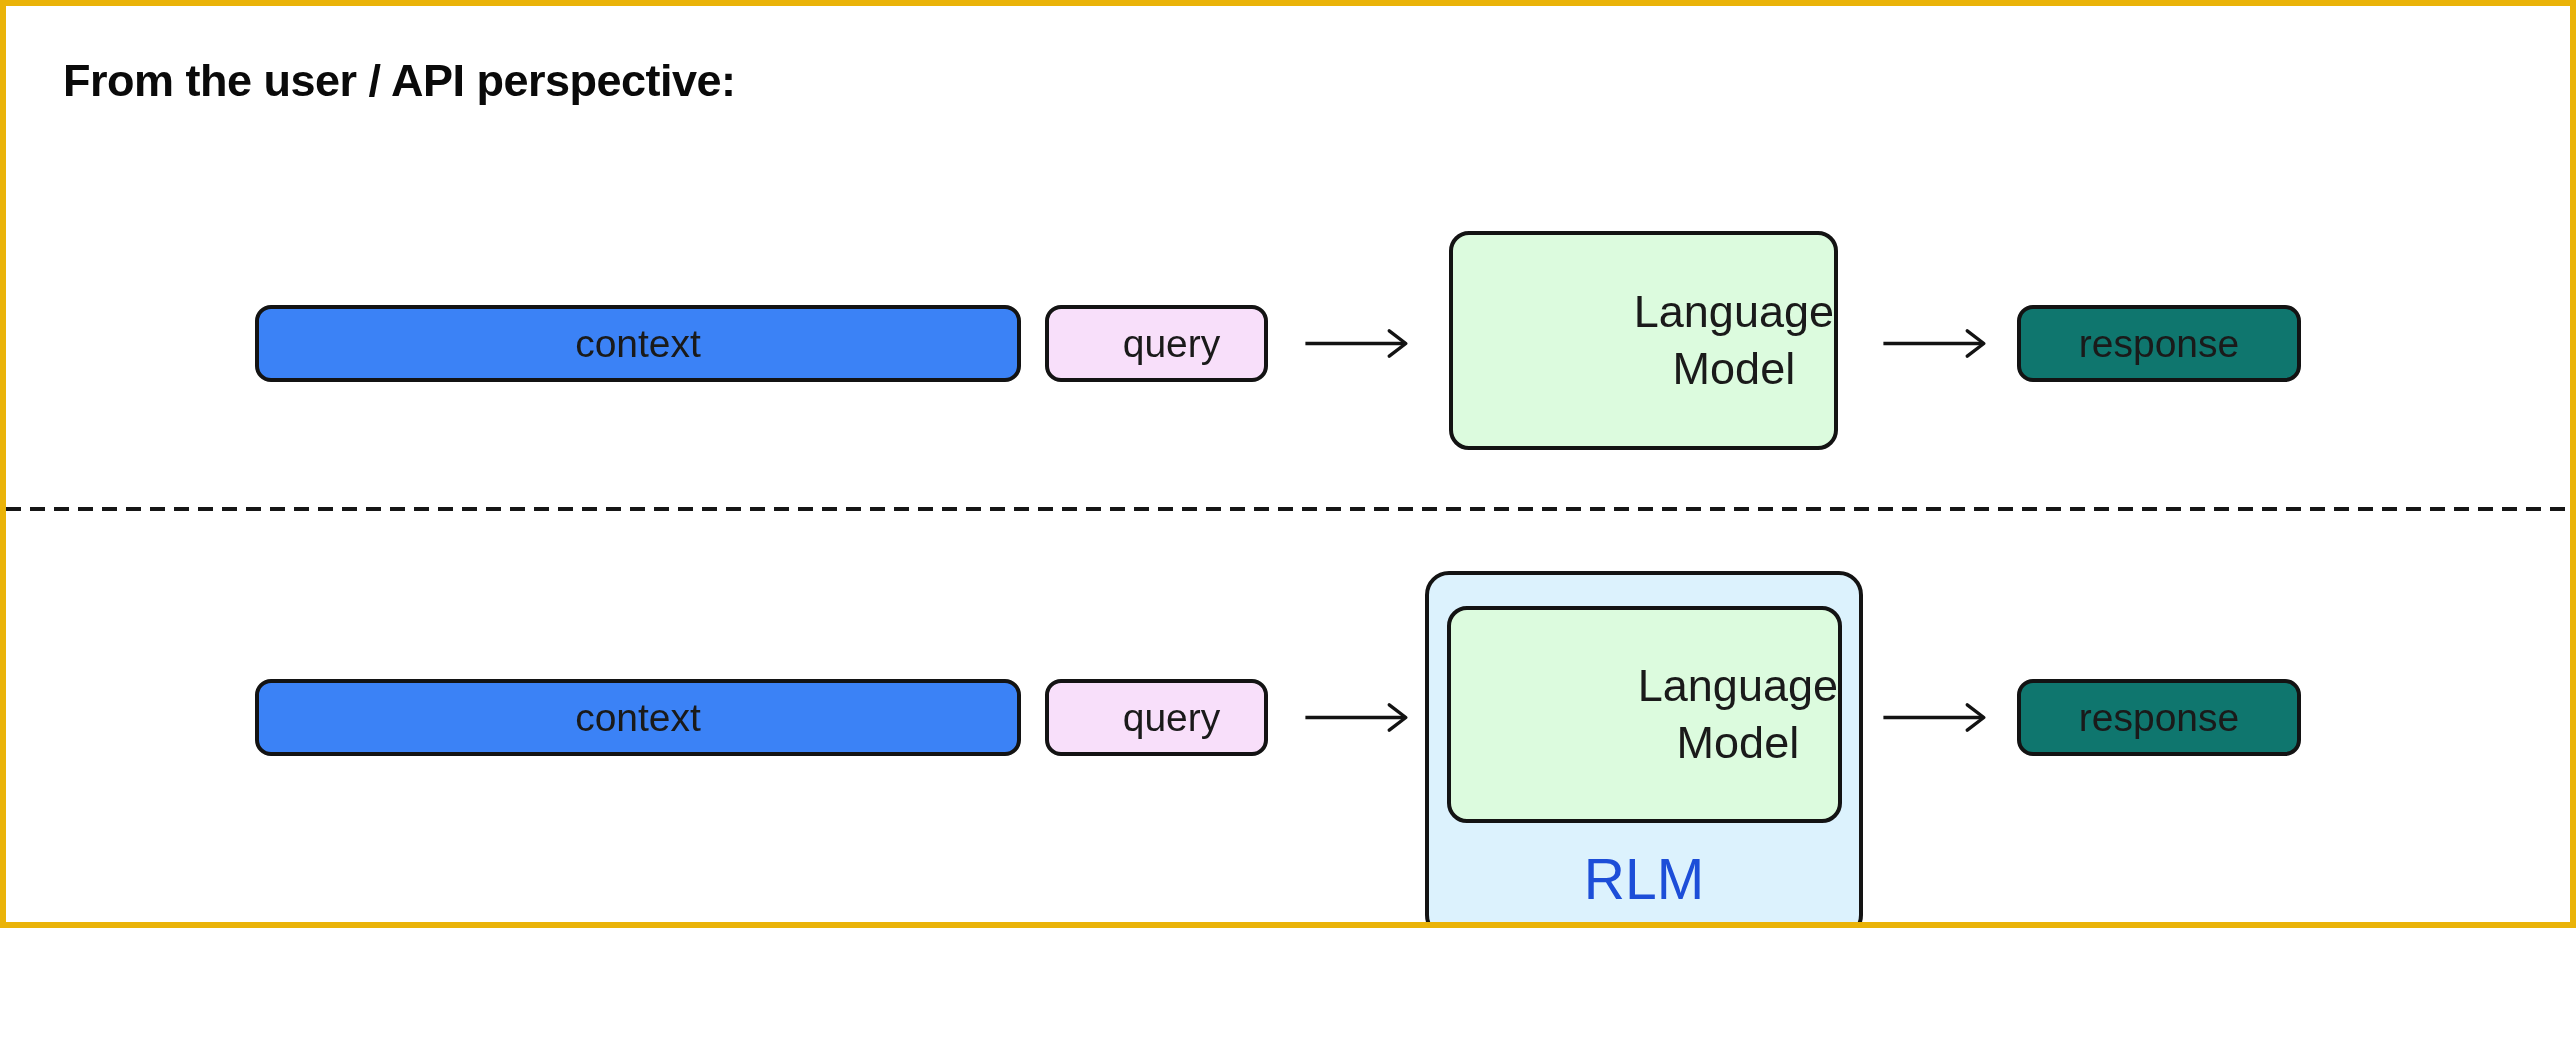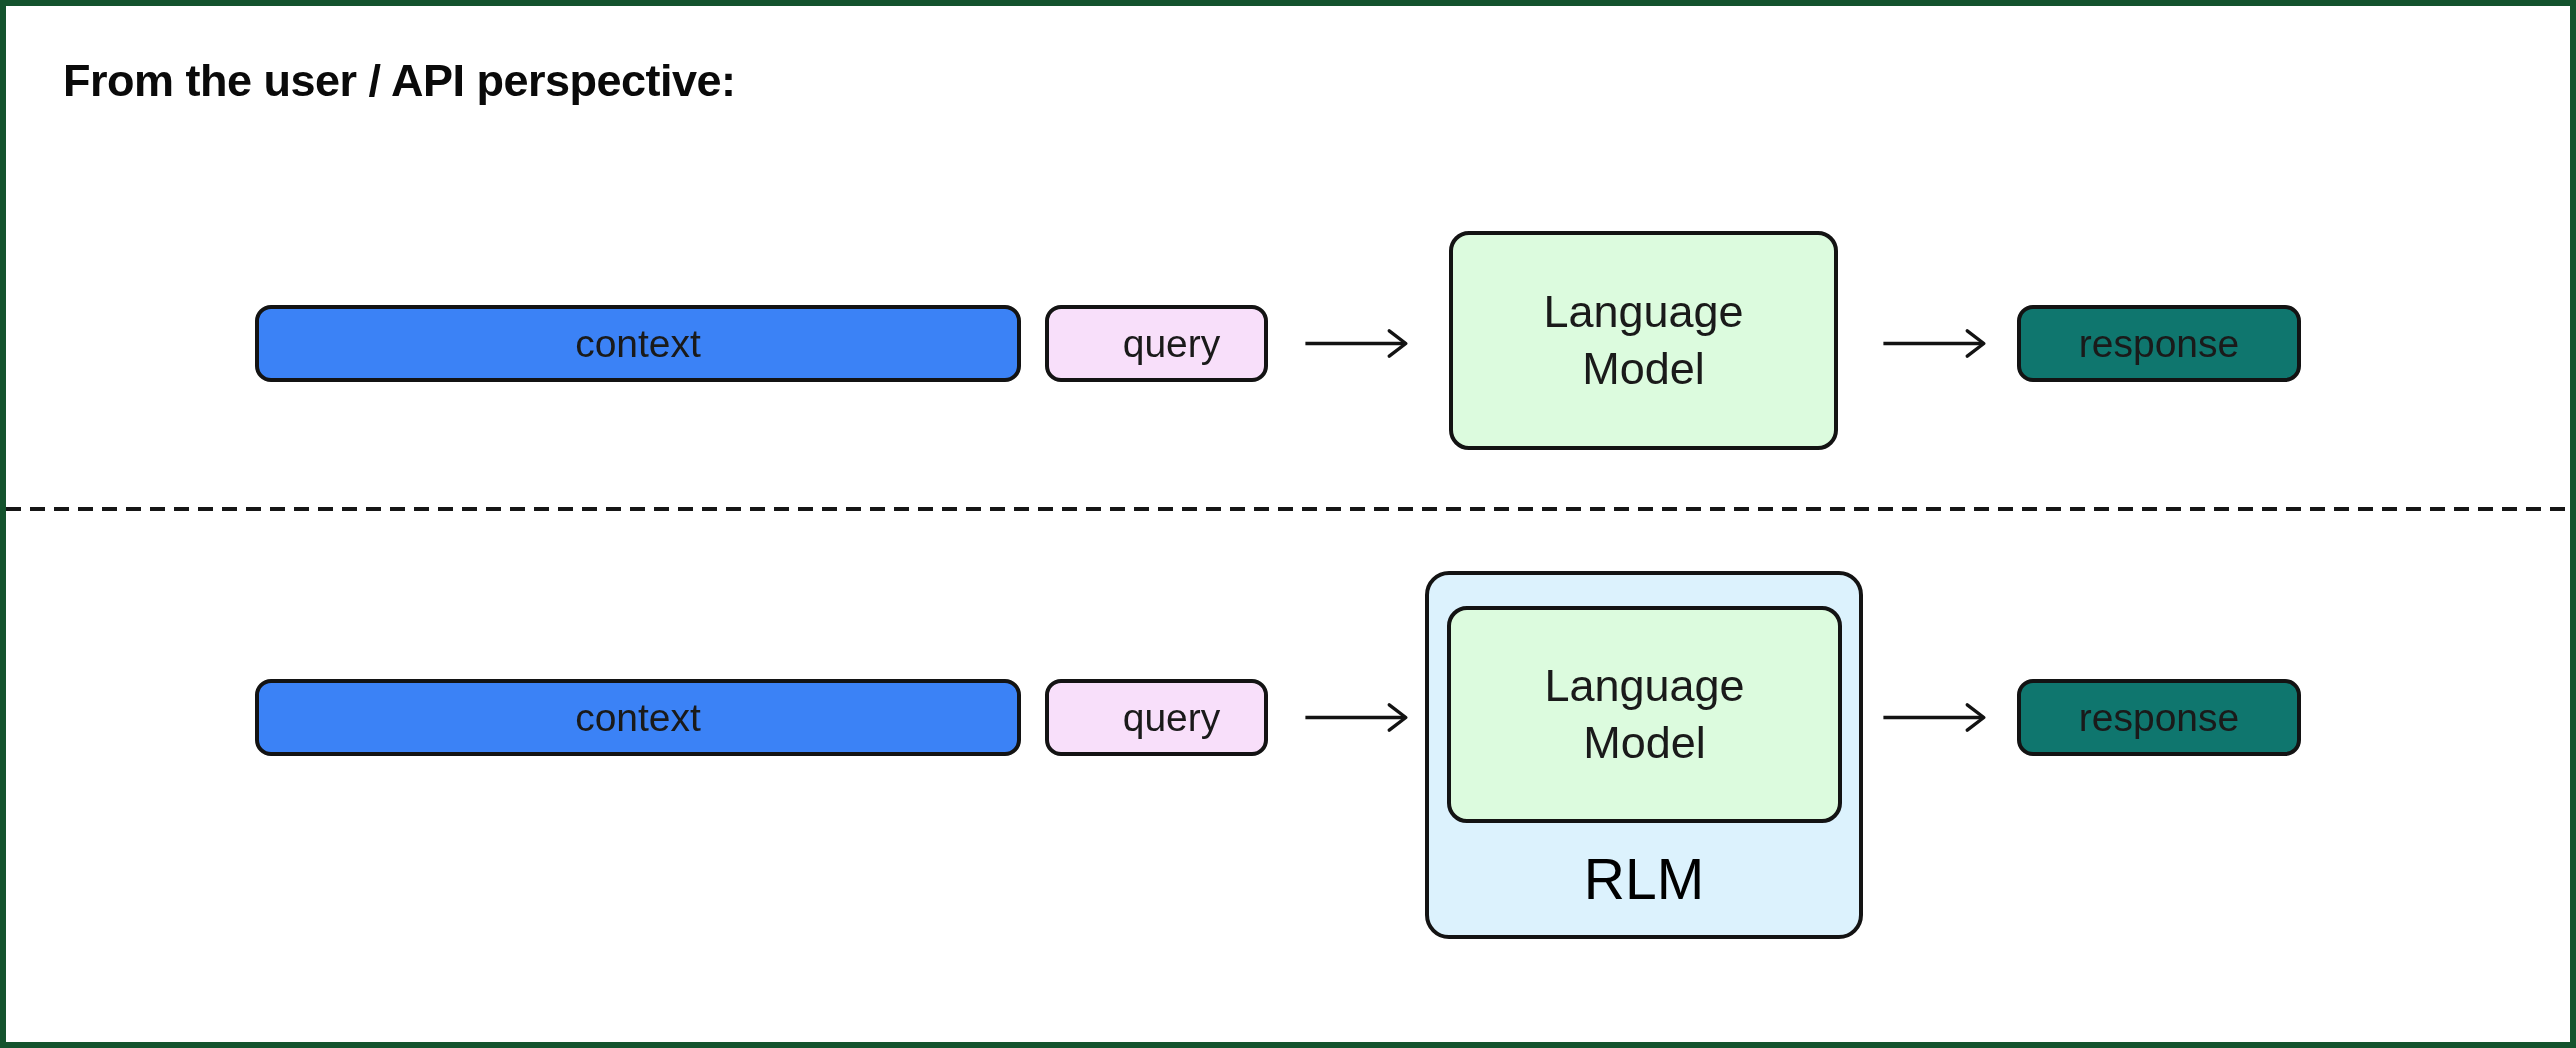--- a/index.html
+++ b/index.html
@@ -4,23 +4,23 @@
 <style>
   html, body {
     margin: 0;
     padding: 0;
     background: #ffffff;
     font-family: "Liberation Sans", sans-serif;
   }
   .canvas {
     position: relative;
     width: 2576px;
-    height: 1048px;
+    height: 928px;
     background: #ffffff;
-    border: 6px solid #14532d;
+    border: 6px solid #eab308;
     box-sizing: border-box;
     overflow: hidden;
   }
   .title {
     position: absolute;
     left: 57px;
     top: 49px;
     font-size: 45px;
     font-weight: 700;
     color: #0a0a0a;
@@ -33,21 +33,21 @@
     display: flex;
     align-items: center;
     justify-content: center;
     font-size: 39px;
     color: #1a1a1a;
   }
   .pill { border-radius: 16px; }
   .context-fill  { background: #3b82f6; }
   .query-fill    { background: #f8dffa; padding-left: 30px; }
   .response-fill { background: #0f766e; }
-  .model-fill    { background: #dcfbde; }
+  .model-fill    { background: #dcfbde; justify-content: flex-end; }
   .rlm-fill      { background: #dcf2fd; }
 
   .model-box {
     border-radius: 20px;
     font-size: 45px;
     white-space: pre-line;
     text-align: center;
     line-height: 1.25;
   }
   .rlm-box {
@@ -63,21 +63,21 @@
   .rlm-label {
     position: absolute;
     left: 0;
     right: 0;
     top: 248px;
     bottom: 0;
     display: flex;
     align-items: center;
     justify-content: center;
     font-size: 57px;
-    color: #000000;
+    color: #1d4ed8;
   }
   .arrow {
     position: absolute;
     width: 118px;
     height: 39px;
   }
   .divider {
     position: absolute;
     left: 0;
     top: 501px;

